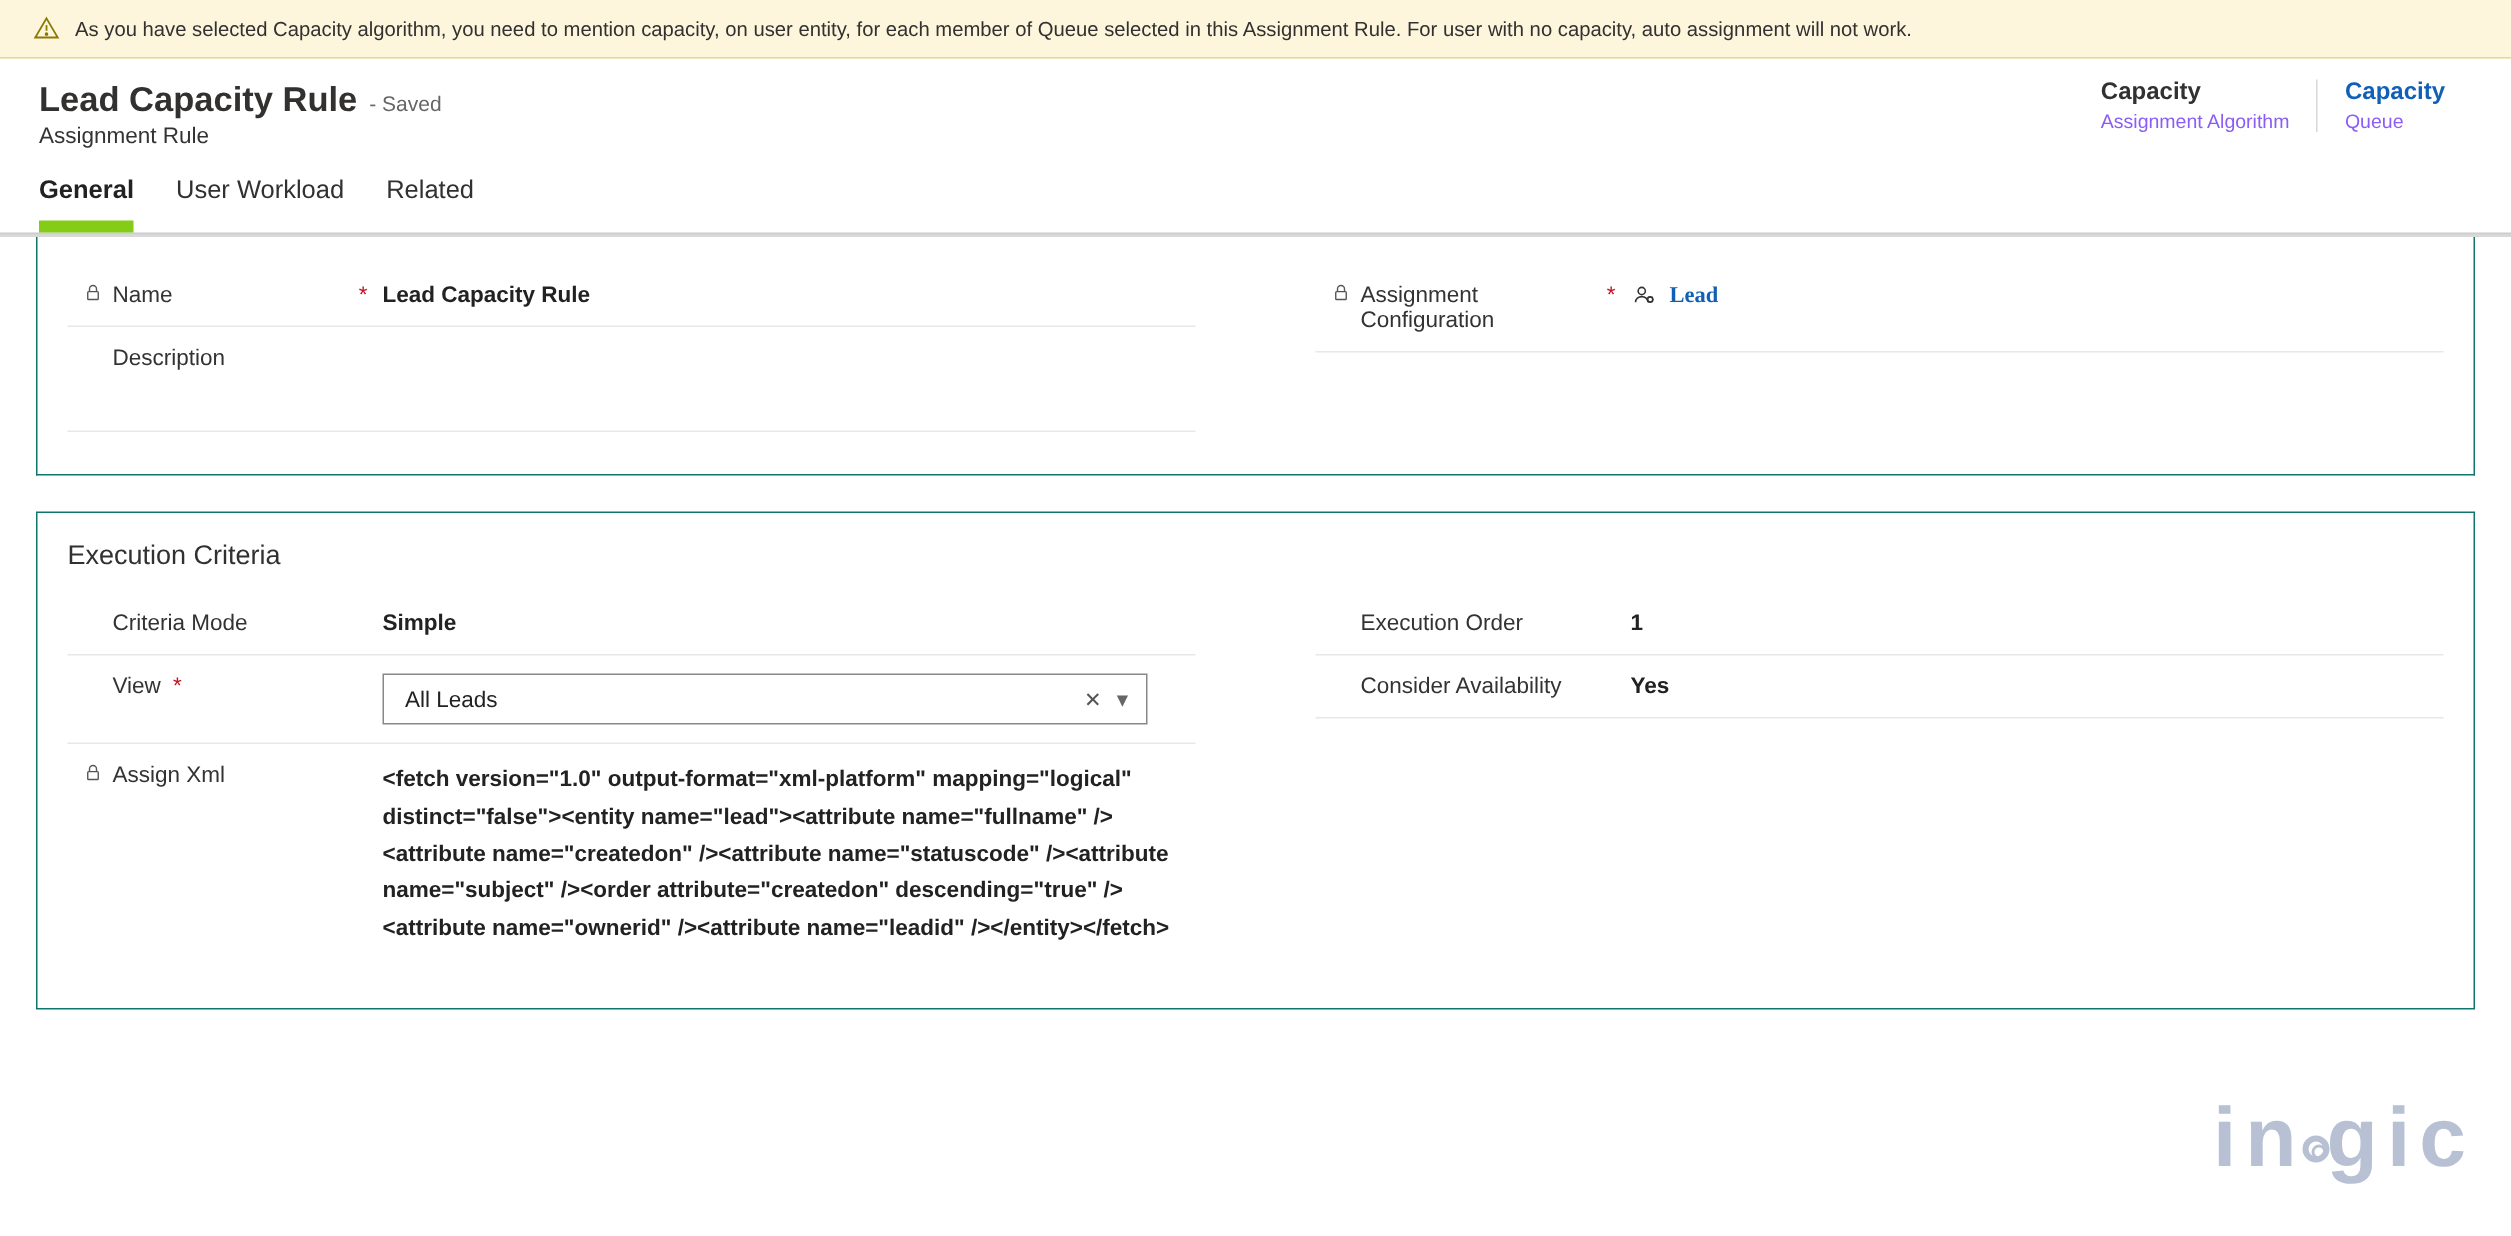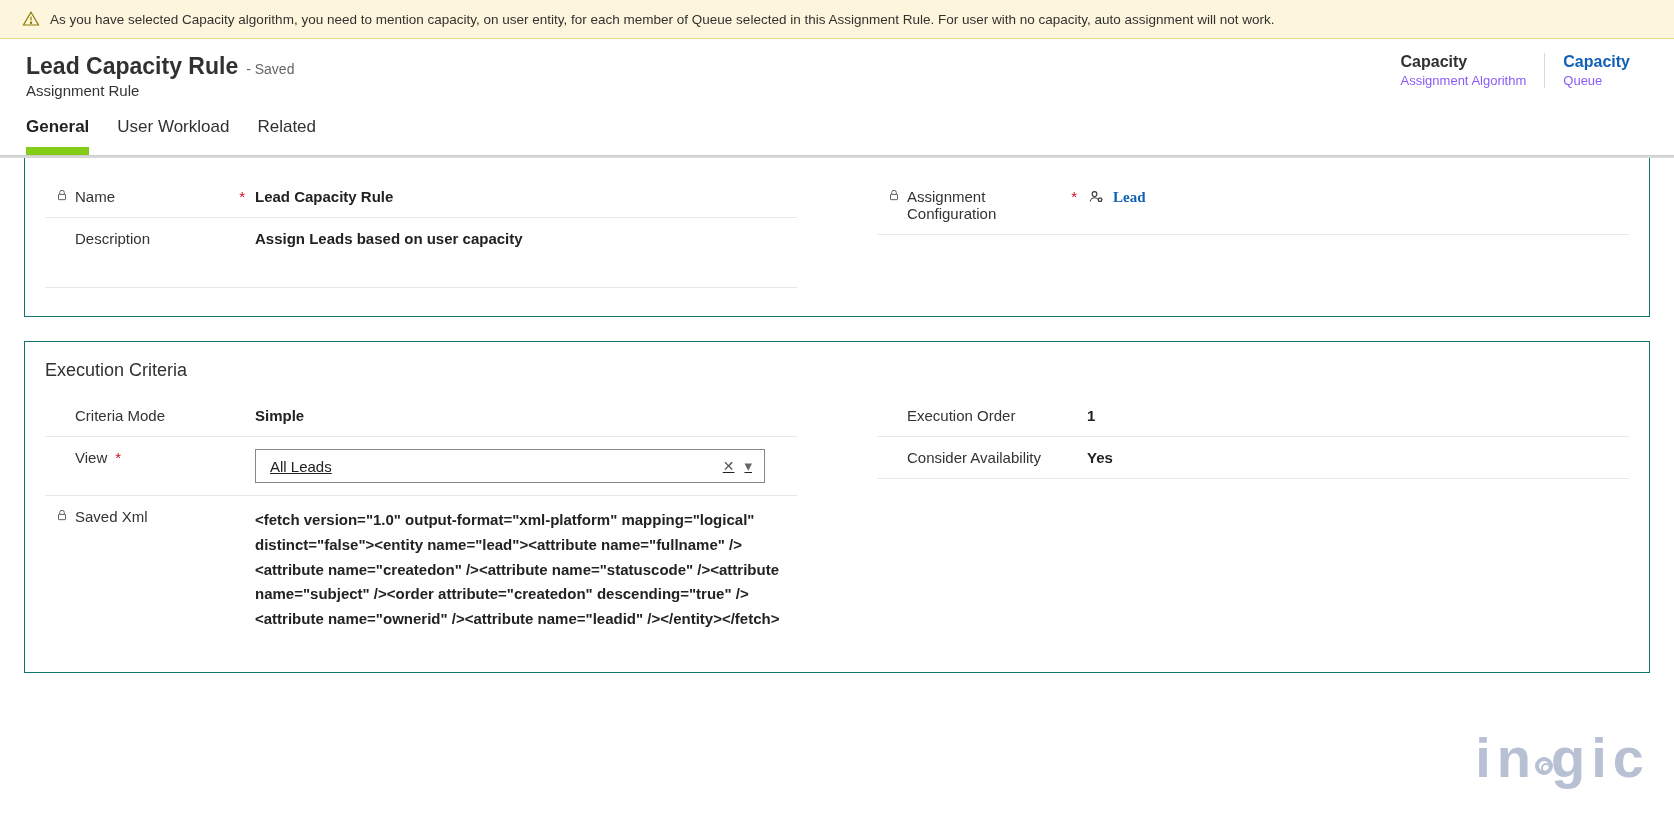--- a/index.html
+++ b/index.html
@@ -125,21 +125,20 @@
   .lookup-icon svg { display: block; }
   .select-box {
     display: flex;
     align-items: center;
     border: 1px solid #8a8886;
     background: #fff;
     width: 510px;
     height: 34px;
     padding: 0 8px 0 14px;
     font-size: 15px;
-    text-decoration: underline;
   }
   .select-box .sel-text { flex: 1; }
   .select-box .clear { color: #555; cursor: pointer; padding: 0 6px; font-size: 14px; }
   .select-box .chev { color: #666; padding: 0 4px; }
   .fetch-xml {
     font-size: 15px;
     color: #222;
     font-weight: 600;
     line-height: 1.65;
     word-break: break-word;
@@ -231,21 +230,20 @@
             <span class="req">*</span>
           </div>
           <div class="value-cell">Lead Capacity Rule</div>
         </div>
 
         <div class="form-row" style="min-height:70px;">
           <div class="label-cell">
             <span style="width:14px;"></span>
             <span>Description</span>
           </div>
-          <div class="value-cell">Assign Leads based on user capacity</div>
         </div>
 
       </div>
       <div class="col">
 
         <div class="form-row">
           <div class="label-cell" style="align-items:flex-start;">
             <span class="lock-icon">
               <svg width="14" height="14" viewBox="0 0 24 24" fill="none" stroke="#555" stroke-width="1.6">
                 <rect x="6" y="11" width="12" height="9" rx="1"></rect>
@@ -303,21 +301,21 @@
         </div>
 
         <div class="form-row noborder" style="align-items:flex-start;">
           <div class="label-cell">
             <span class="lock-icon">
               <svg width="14" height="14" viewBox="0 0 24 24" fill="none" stroke="#555" stroke-width="1.6">
                 <rect x="6" y="11" width="12" height="9" rx="1"></rect>
                   <path d="M8 11 V8 a4 4 0 0 1 8 0 v3"></path>
               </svg>
             </span>
-            <span>Saved Xml</span>
+            <span>Assign Xml</span>
           </div>
           <div class="value-cell fetch-xml">&lt;fetch version="1.0" output-format="xml-platform" mapping="logical" distinct="false"&gt;&lt;entity name="lead"&gt;&lt;attribute name="fullname" /&gt;&lt;attribute name="createdon" /&gt;&lt;attribute name="statuscode" /&gt;&lt;attribute name="subject" /&gt;&lt;order attribute="createdon" descending="true" /&gt;&lt;attribute name="ownerid" /&gt;&lt;attribute name="leadid" /&gt;&lt;/entity&gt;&lt;/fetch&gt;</div>
         </div>
 
       </div>
       <div class="col">
 
         <div class="form-row">
           <div class="label-cell">
             <span style="width:14px;"></span>

